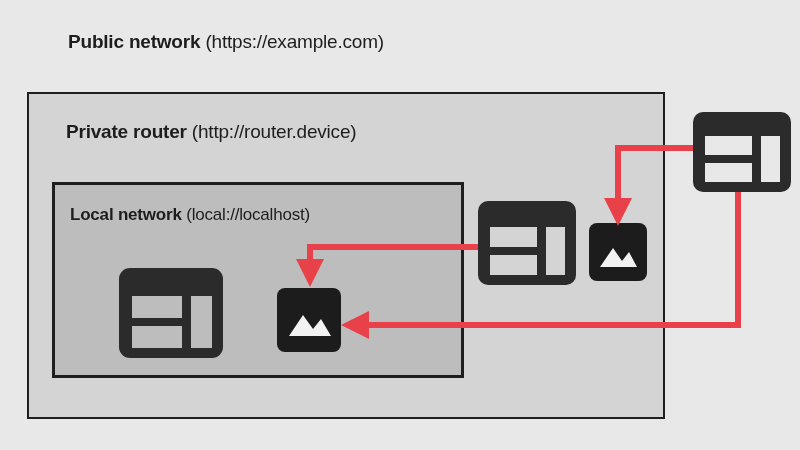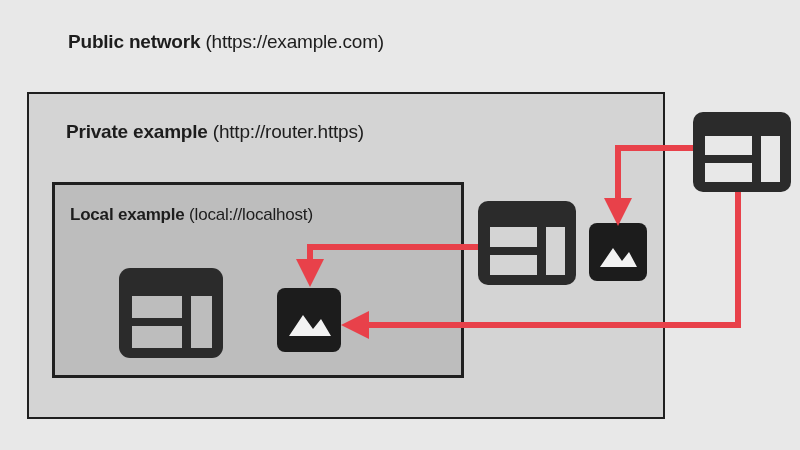--- a/index.html
+++ b/index.html
@@ -70,27 +70,27 @@
 <div id="canvas">
 
   <div class="net-box" id="public-net"></div>
   <div class="net-label" id="public-label">
     <span>Public network</span>
     <span class="plain">(https://example.com)</span>
   </div>
 
   <div class="net-box" id="private-net"></div>
   <div class="net-label" id="private-label">
-    <span>Private example</span>
-    <span class="plain">(http://router.https)</span>
+    <span>Private router</span>
+    <span class="plain">(http://router.device)</span>
   </div>
 
   <div class="net-box" id="local-device"></div>
   <div class="net-label" id="local-label">
-    <span>Local example</span>
+    <span>Local network</span>
     <span class="plain">(local://localhost)</span>
   </div>
 
   <div class="icon" style="left:119px; top:268px;">
     <svg width="104" height="90" viewBox="0 0 104 90">
       <rect x="0" y="0" width="104" height="90" rx="11" ry="11" fill="#2b2b2b"></rect>
       <rect x="13" y="28" width="50" height="22" fill="#bdbdbd"></rect>
       <rect x="13" y="58" width="50" height="22" fill="#bdbdbd"></rect>
       <rect x="72" y="28" width="21" height="52" fill="#bdbdbd"></rect>
     </svg>

